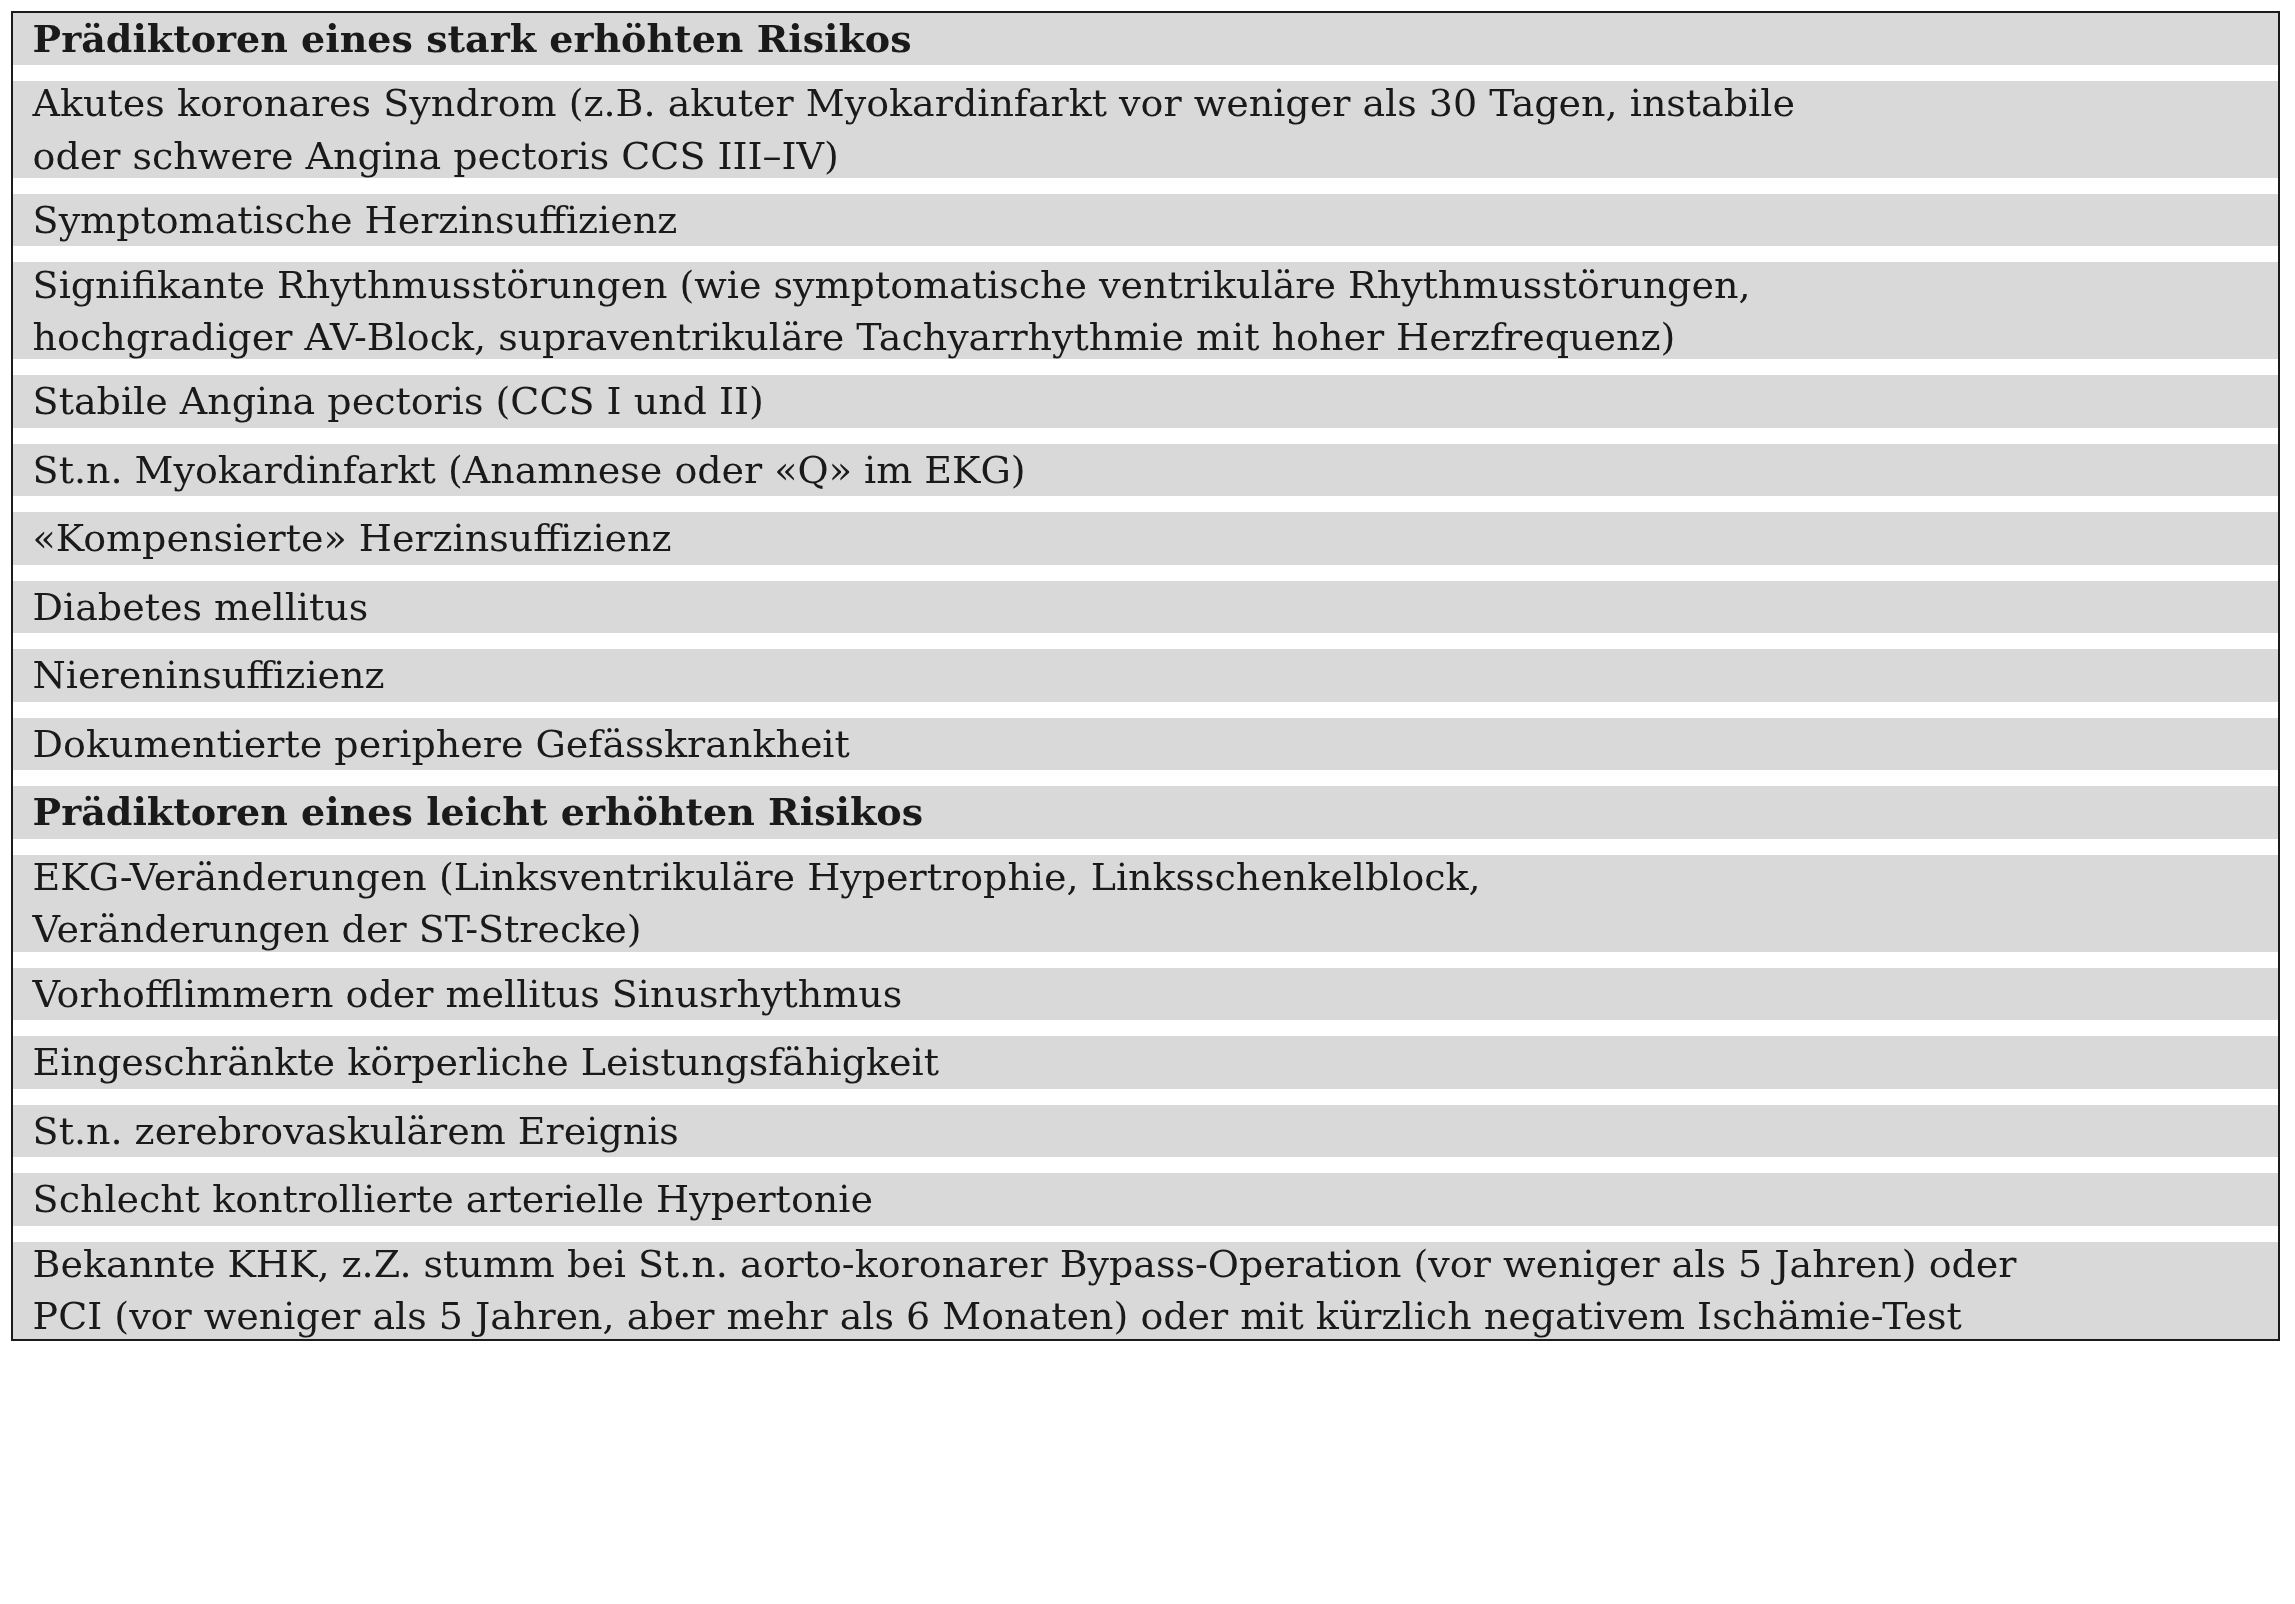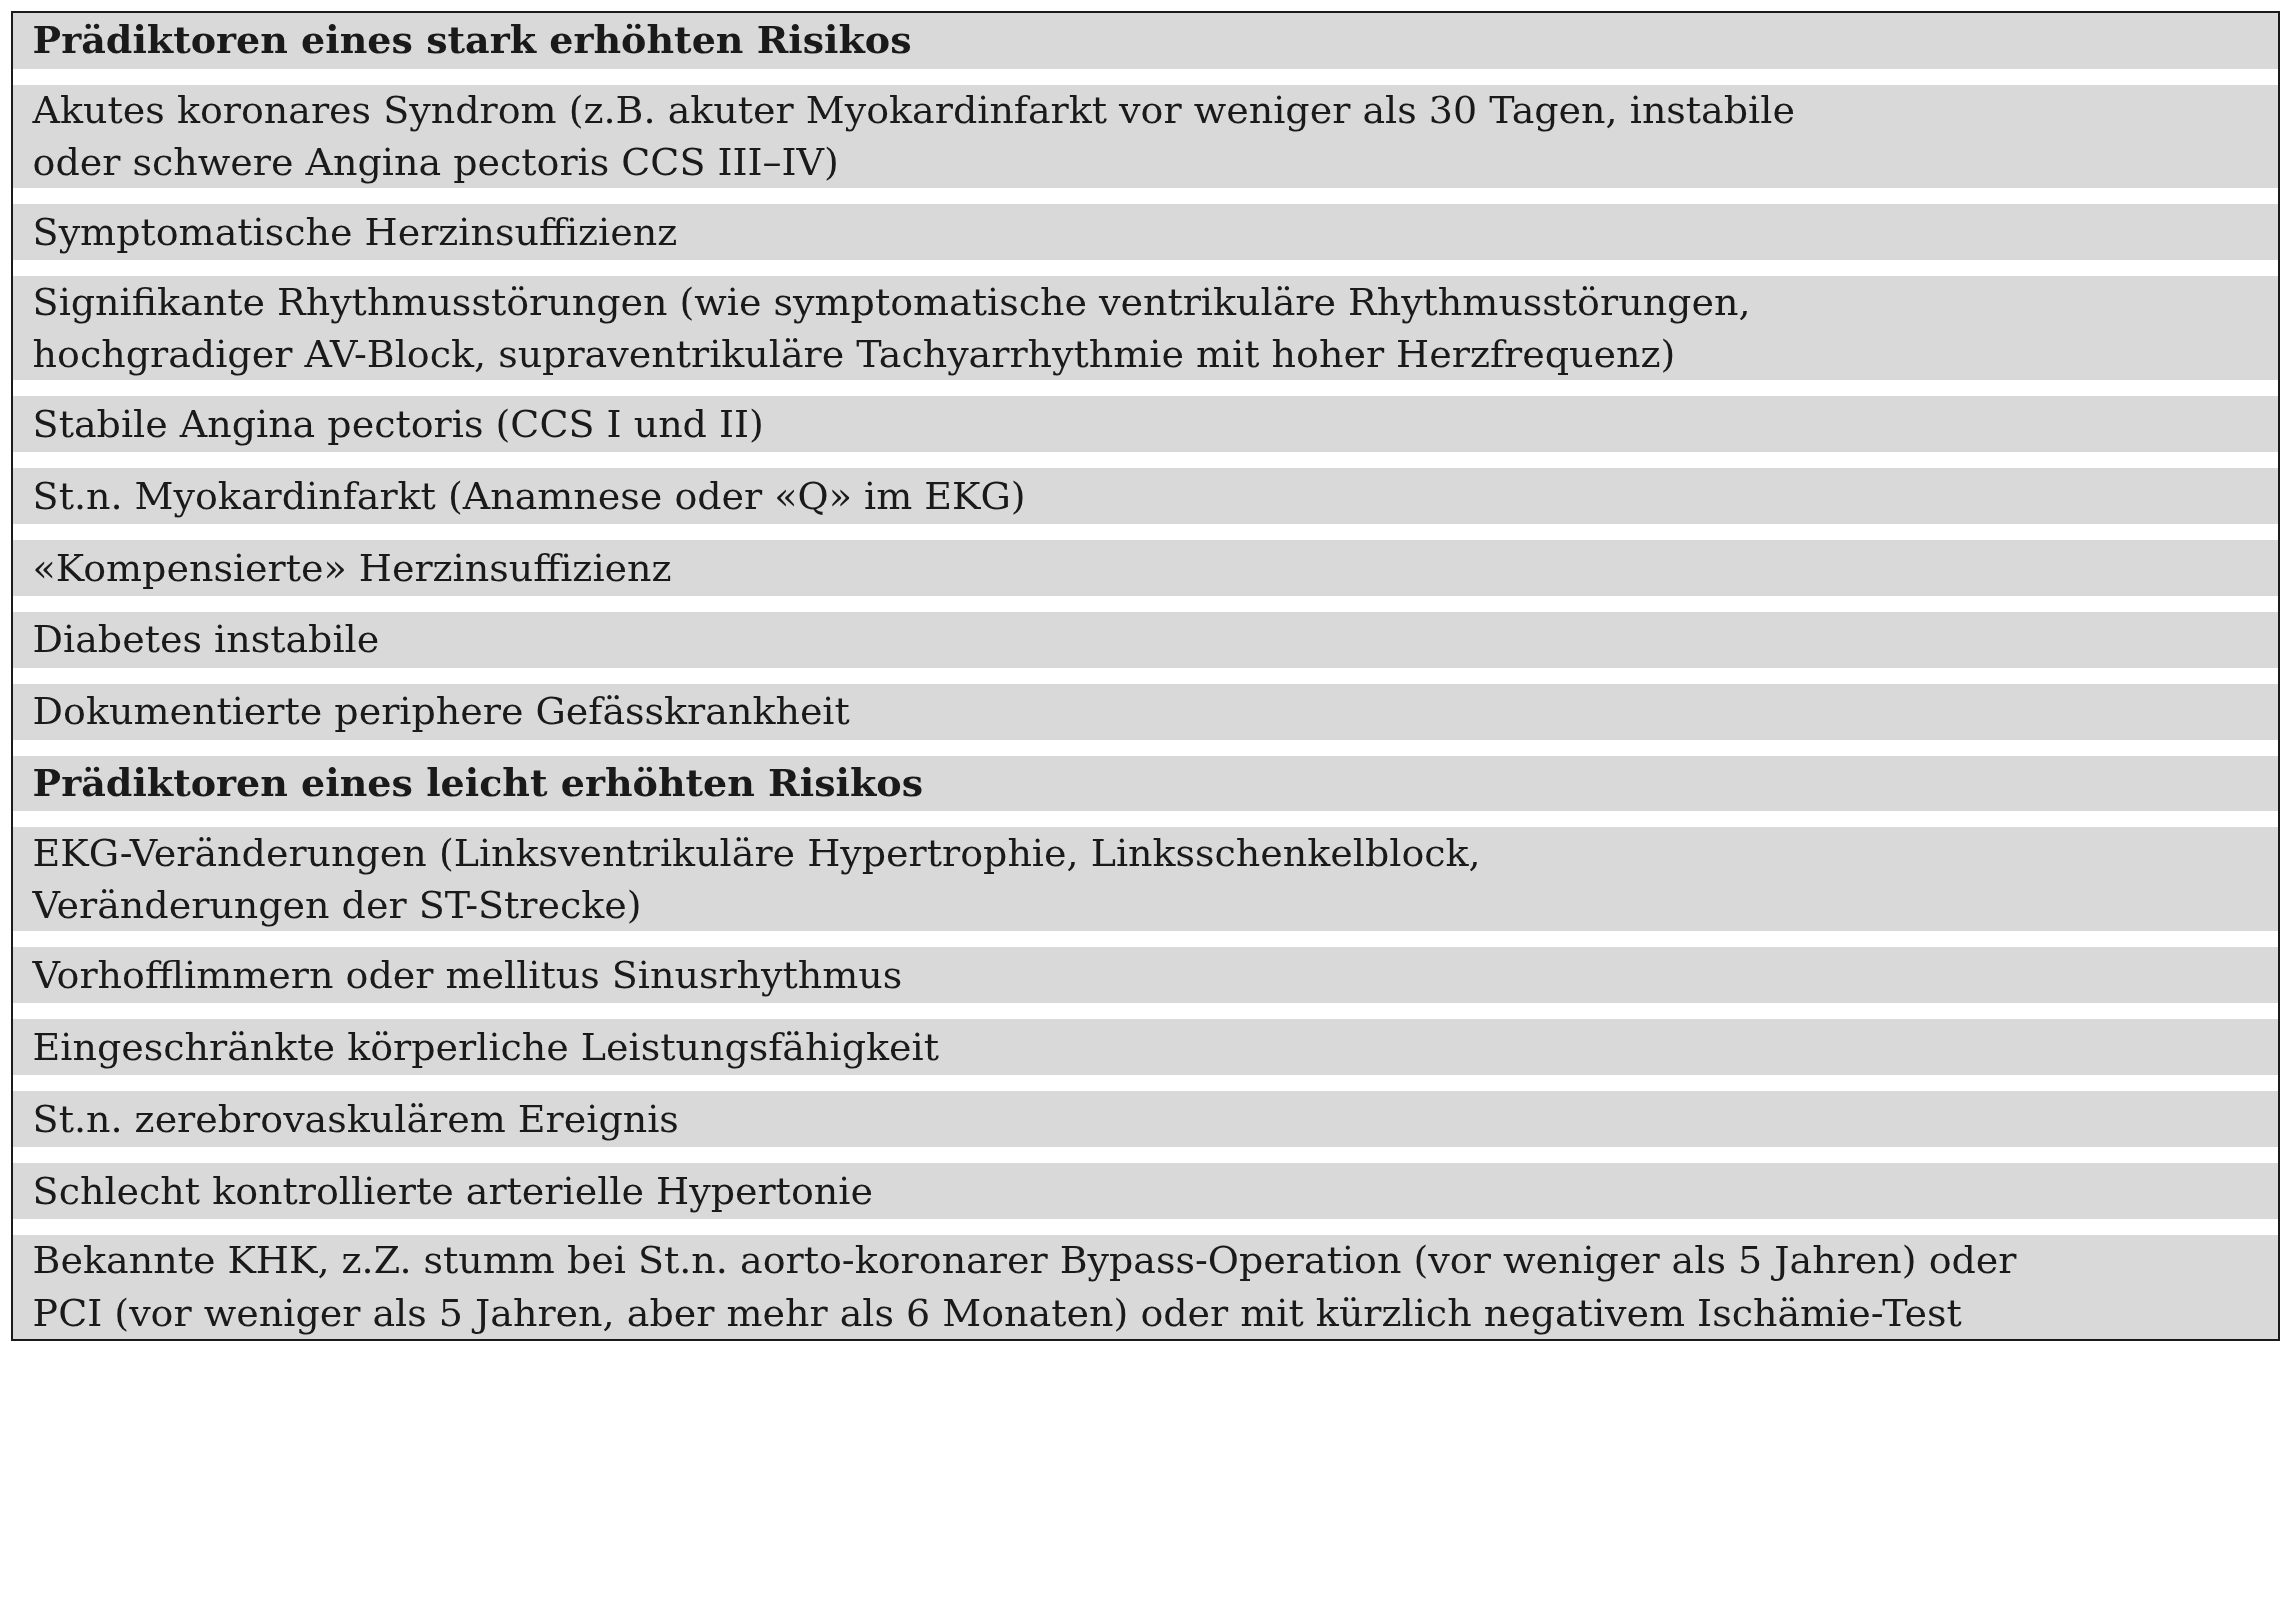--- a/index.html
+++ b/index.html
@@ -68,21 +68,24 @@
     <div class="row item">
       <span class="row-text">Stabile Angina pectoris (CCS I und II)</span>
     </div>
     <div class="row item">
       <span class="row-text">St.n. Myokardinfarkt (Anamnese oder «Q» im EKG)</span>
     </div>
     <div class="row item">
       <span class="row-text">«Kompensierte» Herzinsuffizienz</span>
     </div>
     <div class="row item">
-      <span class="row-text">Diabetes instabile</span>
+      <span class="row-text">Diabetes mellitus</span>
+    </div>
+    <div class="row item">
+      <span class="row-text">Niereninsuffizienz</span>
     </div>
     <div class="row item">
       <span class="row-text">Dokumentierte periphere Gefässkrankheit</span>
     </div>
     <div class="row section-header">
       <span class="row-text">Prädiktoren eines leicht erhöhten Risikos</span>
     </div>
     <div class="row item">
       <span class="row-text">EKG-Veränderungen (Linksventrikuläre Hypertrophie, Linksschenkelblock,
 Veränderungen der ST-Strecke)</span>

